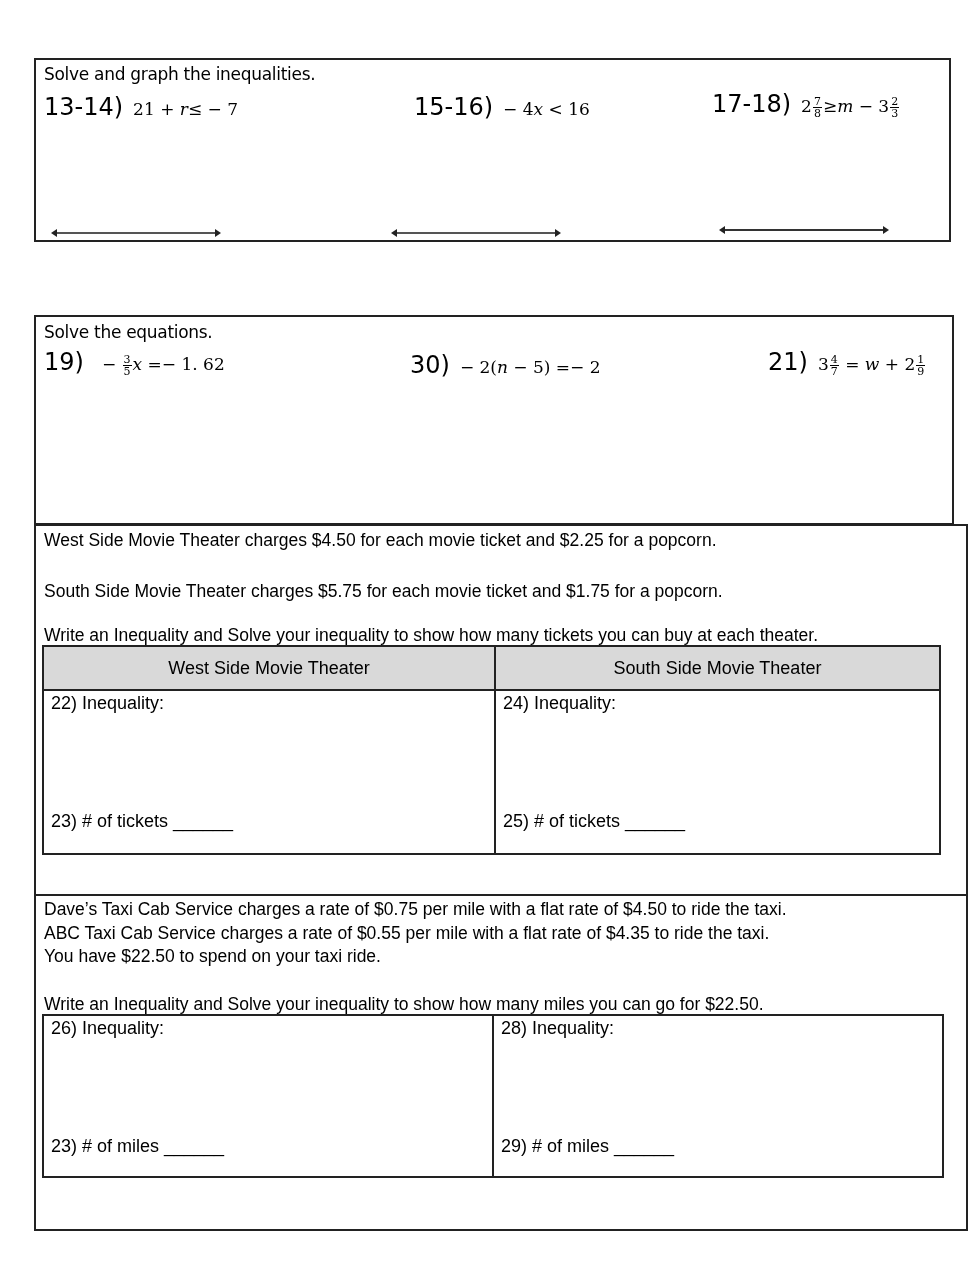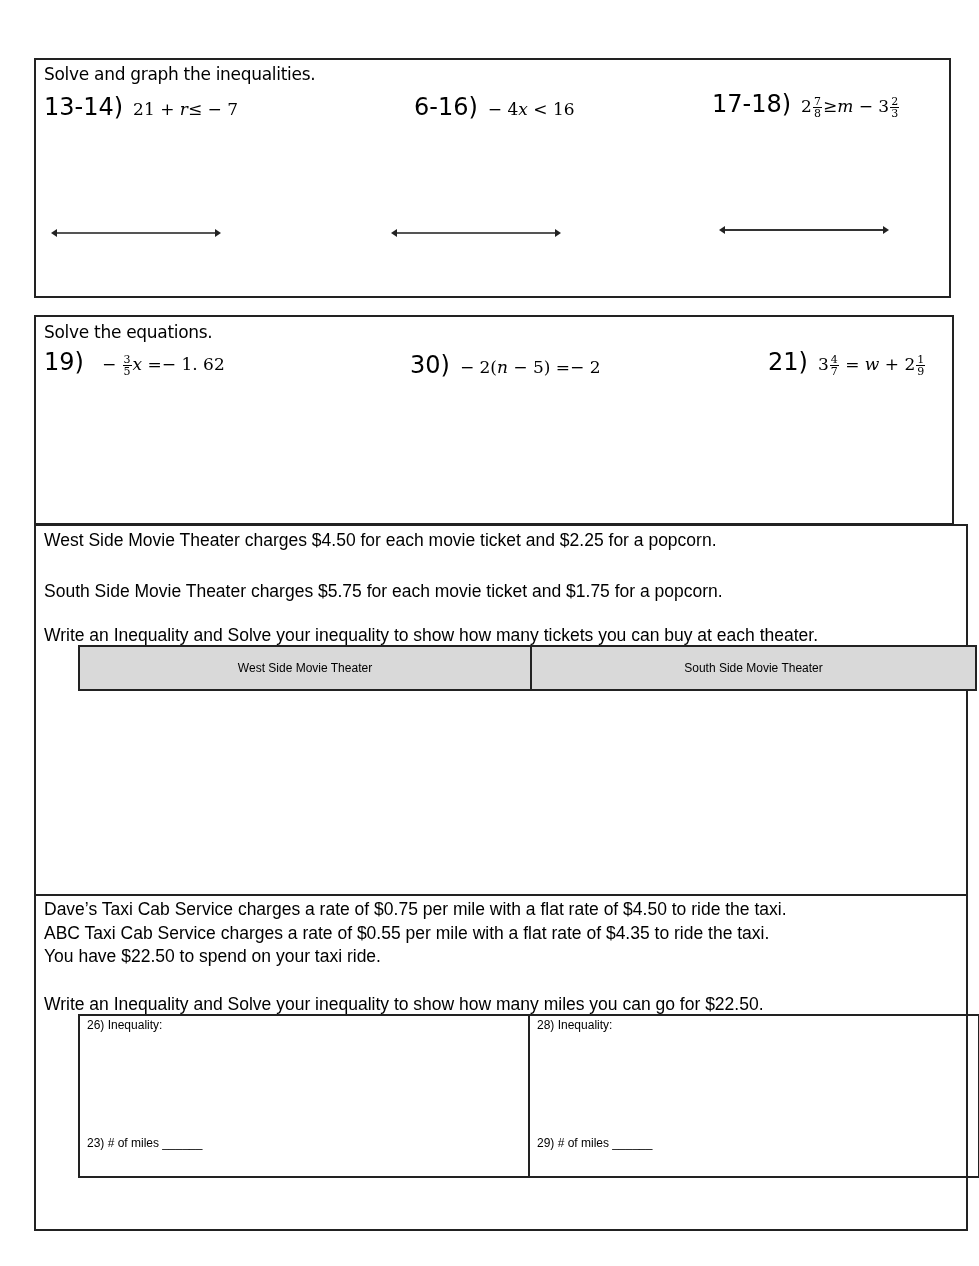--- a/index.html
+++ b/index.html
@@ -11,40 +11,40 @@
   .math i { font-style: italic; }
   .abs { position:absolute; white-space:nowrap; }
   .frac { display:inline-block; vertical-align:middle; text-align:center; font-size:11px; line-height:11px; margin:0 1px; }
   .frac .num { display:block; border-bottom:1px solid #000; padding:0 1px; }
   .frac .den { display:block; padding:0 1px; }
   .qlabel { font-family: "DejaVu Sans", sans-serif; font-size:24px; }
   .numline { position:absolute; height:2px; background:#555; }
   .numline::before, .numline::after { content:""; position:absolute; top:-3px; width:0; height:0; border-top:4px solid transparent; border-bottom:4px solid transparent; }
   .numline::before { left:-3px; border-right:6px solid #222; }
   .numline::after { right:-3px; border-left:6px solid #222; }
-  table.tbl { position:absolute; border-collapse:collapse; font-family:"Liberation Sans", sans-serif; font-size:12px;margin-left:36px; }
+  table.tbl { position:absolute; border-collapse:collapse; font-family:"Liberation Sans", sans-serif; font-size:18px; }
   table.tbl th { background:#d9d9d9; font-weight:normal; border:2px solid #222; height:40px; text-align:center; }
   table.tbl td { border:2px solid #222; vertical-align:top; position:relative; padding:0; }
   .cell-top { position:absolute; left:7px; top:2px; white-space:nowrap; }
   .cell-bot { position:absolute; left:7px; white-space:nowrap; }
   .hr { position:absolute; left:0; right:0; height:0; border-top:2px solid #222; }
 </style>
 </head>
 <body>
 
-<div class="box" style="left:34px; top:58px; width:917px; height:240px;">
+<div class="box" style="left:34px; top:58px; width:917px; height:184px;">
   <div class="abs comic" style="left:8px; top:4px;">Solve and graph the inequalities.</div>
 
   <div class="abs" style="left:8px; top:33px;">
     <span class="qlabel">13-14)</span>
     <span class="math" style="margin-left:6px;"><span>21 + </span><i>r</i><span>≤ − 7</span></span>
   </div>
 
   <div class="abs" style="left:378px; top:33px;">
-    <span class="qlabel">6-16)</span>
+    <span class="qlabel">15-16)</span>
     <span class="math" style="margin-left:6px;"><span>− 4</span><i>x</i><span> &lt; 16</span></span>
   </div>
 
   <div class="abs" style="left:676px; top:30px;">
     <span class="qlabel">17-18)</span>
     <span class="math" style="margin-left:6px;"><span>2</span><span class="frac"><span class="num">7</span><span class="den">8</span></span><span>≥</span><i>m</i><span> − 3</span><span class="frac"><span class="num">2</span><span class="den">3</span></span></span>
   </div>
 
   <div class="numline" style="left:18px; top:172px; width:164px;"></div>
   <div class="numline" style="left:358px; top:172px; width:164px;"></div>
@@ -75,20 +75,30 @@
   <div class="abs arial" style="left:8px; top:4px;">West Side Movie Theater charges $4.50 for each movie ticket and $2.25 for a popcorn.</div>
   <div class="abs arial" style="left:8px; top:27px;margin-top:28px;">South Side Movie Theater charges $5.75 for each movie ticket and $1.75 for a popcorn.</div>
   <div class="abs arial" style="left:8px; top:99px;">Write an Inequality and Solve your inequality to show how many tickets you can buy at each theater.</div>
 
   <table class="tbl" style="left:6px; top:119px; width:899px;">
     <tbody>
         <tr>
       <th style="width:448px;">West Side Movie Theater</th>
       <th>South Side Movie Theater</th>
     </tr>
+    <tr>
+      <td style="height:162px;">
+        <span class="cell-top">22) Inequality:</span>
+        <span class="cell-bot" style="top:120px;">23) # of tickets ______</span>
+      </td>
+      <td style="height:162px;">
+        <span class="cell-top">24) Inequality:</span>
+        <span class="cell-bot" style="top:120px;">25) # of tickets ______</span>
+      </td>
+    </tr>
   </tbody>
     </table>
 
   <div class="hr" style="top:368px;"></div>
 
   <div class="abs arial" style="left:8px; top:373px;">Dave’s Taxi Cab Service charges a rate of $0.75 per mile with a flat rate of $4.50 to ride the taxi.</div>
   <div class="abs arial" style="left:8px; top:397px;">ABC Taxi Cab Service charges a rate of $0.55 per mile with a flat rate of $4.35 to ride the taxi.</div>
   <div class="abs arial" style="left:8px; top:420px;">You have $22.50 to spend on your taxi ride.</div>
   <div class="abs arial" style="left:8px; top:468px;">Write an Inequality and Solve your inequality to show how many miles you can go for $22.50.</div>
 

